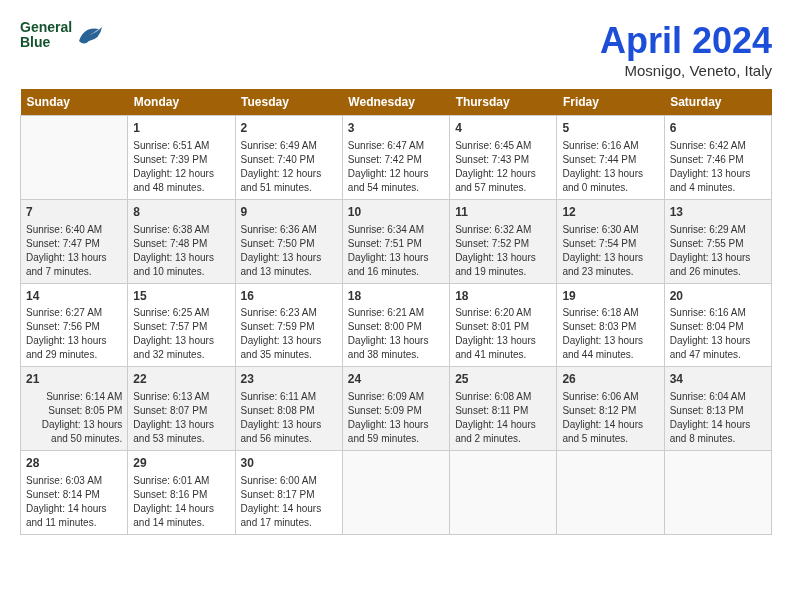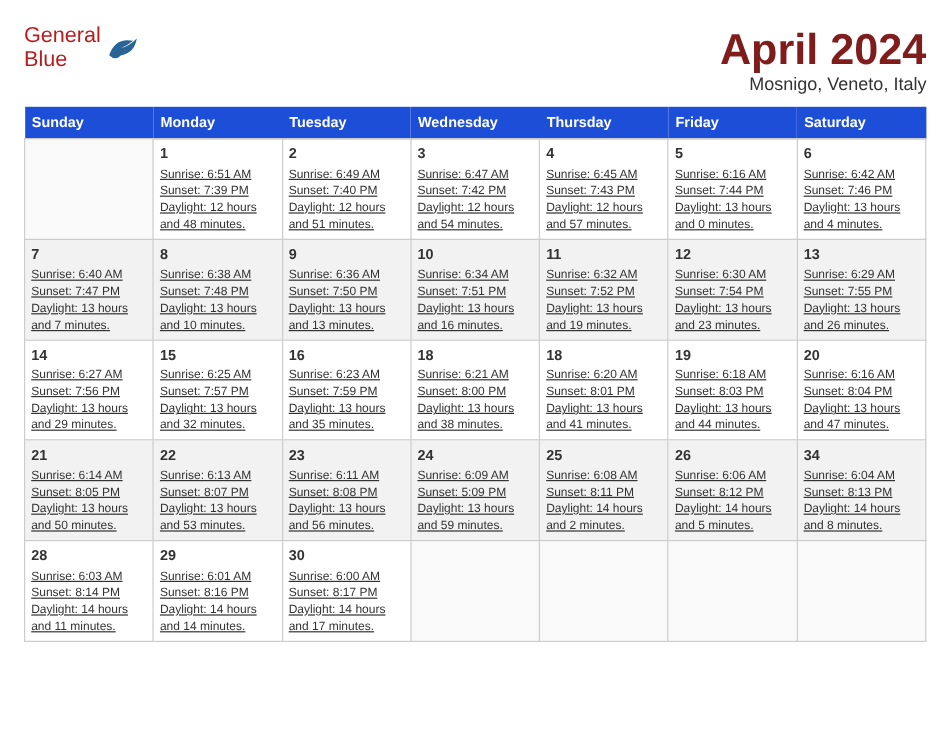--- a/index.html
+++ b/index.html
@@ -14,50 +14,50 @@
       display: flex;
       justify-content: space-between;
       align-items: flex-start;
       margin-bottom: 10px;
     }
     .logo {
       display: flex;
       align-items: center;
     }
     .logo-text {
-      font-size: 18px;
-      font-weight: normal;
-      color: #b91c1c;
+      font-size: 14px;
+      font-weight: bold;
+      color: #14532d;
       line-height: 1.1;
     }
     .logo-bird {
       width: 30px;
       height: 28px;
       margin-left: 2px;
     }
     .title-block {
       text-align: right;
     }
     .month-title {
       font-size: 36px;
       font-weight: bold;
-      color: #7f1d1d;
+      color: #1d4ed8;
       margin-left: 48px;
     }
     .location {
       font-size: 15px;
       color: #333;
     }
     table {
       width: 100%;
       border-collapse: collapse;
       font-size: 11px;
     }
     thead tr th {
-      background-color: #1d4ed8;
+      background-color: #a16207;
       color: #fff;
       text-align: left;
       padding: 6px 6px;
       font-size: 12px;
       font-weight: bold;
     }
     tbody tr td {
       border: 1px solid #ccc;
       vertical-align: top;
       padding: 4px 5px;
@@ -71,21 +71,20 @@
     }
     .day-num {
       font-weight: bold;
       font-size: 12px;
       display: block;
       margin-bottom: 2px;
     }
     .day-info {
       font-size: 10px;
       color: #333;
-      text-decoration: underline;
     }
     tr:nth-child(even) td {
       background-color: #f2f2f2;
     }
     tr:nth-child(even) td.empty {
       background-color: #f2f2f2;
     }
   </style>
 </head>
 <body>
@@ -262,21 +261,21 @@
           <span class="day-num">20</span>
           <div class="day-info" style="white-space: pre-line;">Sunrise: 6:16 AM
 Sunset: 8:04 PM
 Daylight: 13 hours
 and 47 minutes.</div>
         </td>
       </tr>
       <tr>
         <td>
           <span class="day-num">21</span>
-          <div class="day-info" style="white-space: pre-line;">Sunrise: 6:14 AM
+          <div class="day-info" style="white-space: pre-line; text-align: right;">Sunrise: 6:14 AM
 Sunset: 8:05 PM
 Daylight: 13 hours
 and 50 minutes.</div>
         </td>
         <td>
           <span class="day-num">22</span>
           <div class="day-info" style="white-space: pre-line;">Sunrise: 6:13 AM
 Sunset: 8:07 PM
 Daylight: 13 hours
 and 53 minutes.</div>

